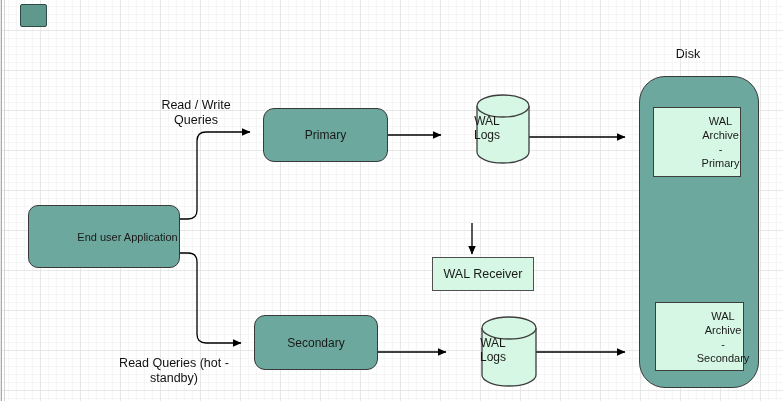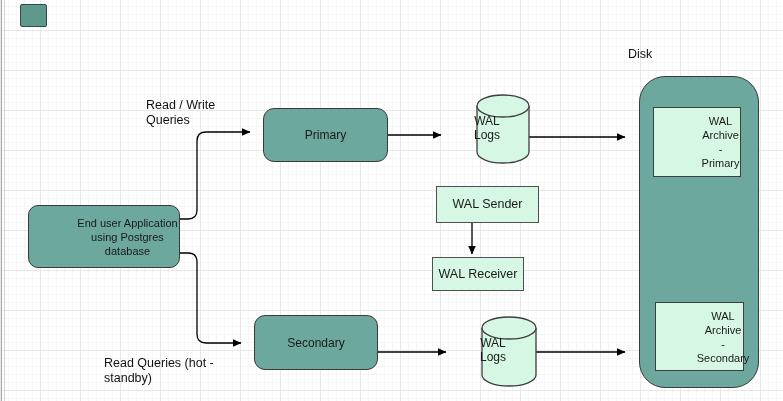--- a/index.html
+++ b/index.html
@@ -13,21 +13,21 @@
       linear-gradient(#f5f5f5 1px, transparent 1px),
       linear-gradient(90deg, #f5f5f5 1px, transparent 1px);
     background-size:40px 40px,40px 40px,8px 8px,8px 8px;
     background-position:0 -10px,0 0,0 -2px,0 0;
   }
   .edgeline{position:absolute;top:0;height:401px;width:1px;}
   .node{position:absolute;box-sizing:border-box;display:flex;flex-direction:column;
         align-items:center;justify-content:center;text-align:center;margin-left:11px;}
   .teal{background:#6CA89D;border:1px solid #3a3a3a;}
   .mint{background:#D6F7E3;border:1px solid #3e3e3e;}
-  .lbl{position:absolute;text-align:left;line-height:15px;font-size:12.5px;color:#111;}
+  .lbl{position:absolute;text-align:center;line-height:15px;font-size:12.5px;color:#111;}
   .t11{font-size:11px;line-height:14px;padding-left:47px;}
   .t12{font-size:12px;line-height:14px;}
   .t125{font-size:12.5px;line-height:15px;}
   .cyl{position:absolute;padding-left:32px;}
   .cyl .cyltext{position:absolute;left:0;right:0;top:20px;text-align:center;
         font-size:12px;line-height:14px;color:#1a1a1a;}
   svg{display:block;}
   #edges{position:absolute;left:0;top:0;pointer-events:none;}
   #edges path{pointer-events:stroke;}
 </style>
@@ -66,21 +66,20 @@
     <div>Primary</div>
   </div>
 
   <div class="node mint t11" style="left:644px;top:302px;width:89px;height:69px;">
     <div>WAL Archive -</div>
     <div>Secondary</div>
   </div>
 
   <div class="node teal t11" style="left:17px;top:205px;width:152px;height:63px;border-radius:10px;">
     <div>End user Application</div>
-    <div>using Postgres database</div>
   </div>
 
   <div class="node teal t12" style="left:252px;top:108px;width:125px;height:54px;border-radius:11px;">
     <div>Primary</div>
   </div>
   <div class="node teal t12" style="left:243px;top:315px;width:124px;height:55px;border-radius:11px;">
     <div>Secondary</div>
   </div>
 
   <div class="cyl" style="left:444px;top:94px;width:54px;height:71px;">
@@ -98,24 +97,21 @@
     <svg width="56" height="72" viewBox="0 0 56 72">
       <path d="M1 12 V59 A27 11 0 0 0 55 59 V12" fill="#D6F7E3" stroke="#3e3e3e" stroke-width="1.3"></path>
       <ellipse cx="28" cy="12" rx="27" ry="11" fill="#D6F7E3" stroke="#3e3e3e" stroke-width="1.3"></ellipse>
     </svg>
     <div class="cyltext">
       <div>WAL</div>
       <div>Logs</div>
     </div>
   </div>
 
-  <div class="node mint t125" style="left:425px;top:186px;width:103px;height:37px;border-width:1.5px;border-color:#4f4f4f;">
-    <div>WAL Sender</div>
-  </div>
-  <div class="node mint t125" style="left:421px;top:257px;width:92px;height:34px;border-width:1.5px;border-color:#4f4f4f;">
+  <div class="node mint t125" style="left:421px;top:257px;width:102px;height:34px;border-width:1.5px;border-color:#4f4f4f;">
     <div>WAL Receiver</div>
   </div>
 
   <div class="lbl" style="left:146px;top:98px;width:100px;">
     <div>Read / Write</div>
     <div>Queries</div>
   </div>
   <div class="lbl" style="left:104px;top:356px;width:140px;">
     <div>Read Queries (hot -</div>
     <div>standby)</div>

